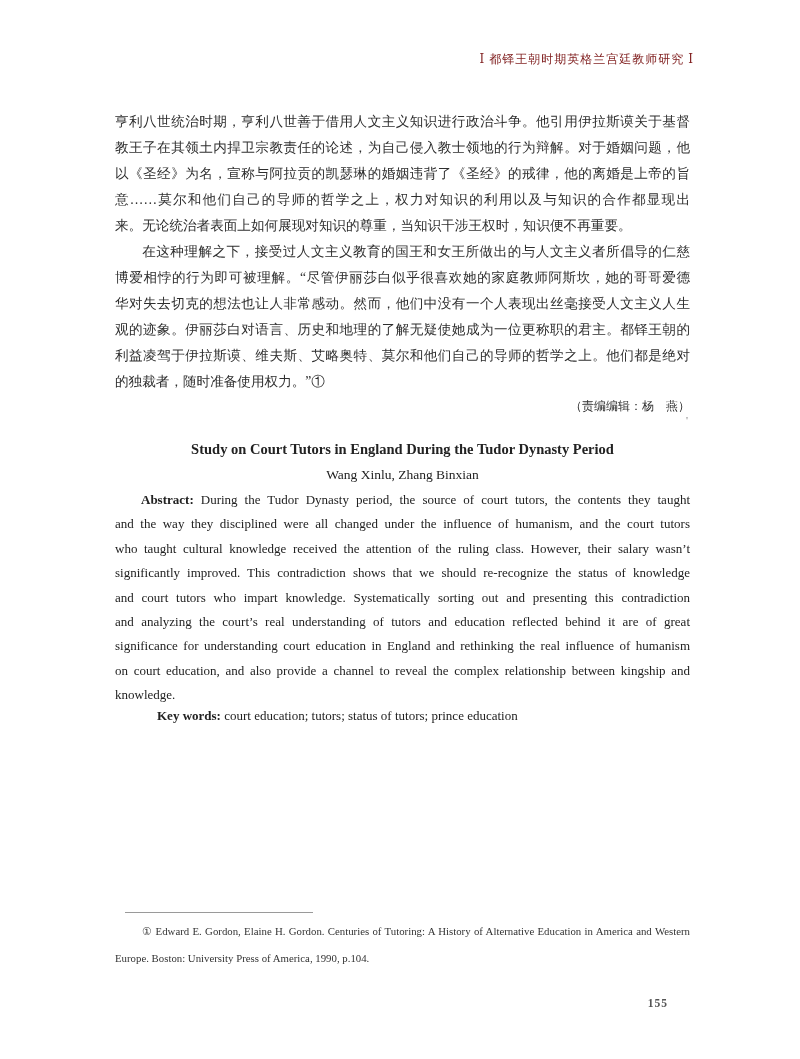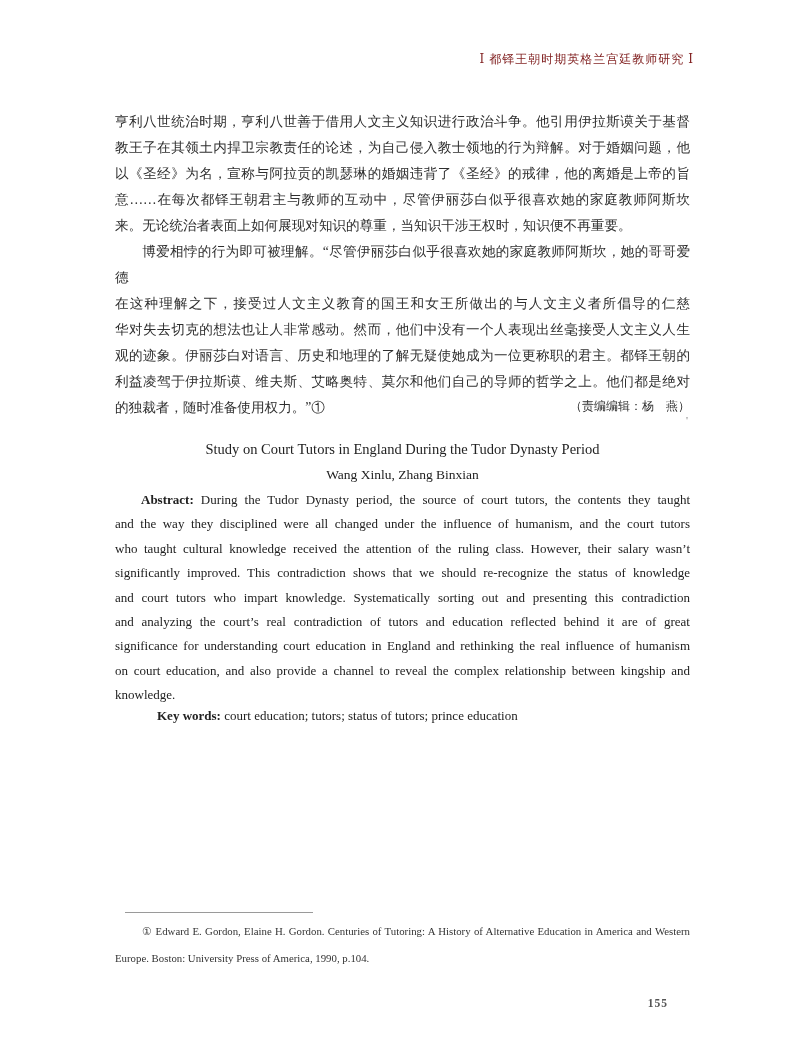--- a/index.html
+++ b/index.html
@@ -35,21 +35,21 @@
   }
   .stray-mark {
     position: absolute; top: 414px; right: 2px;
     font-size: 11px; color: #777777;
   }
 
   
   .en-title {
     position: absolute; top: 441px; left: 0; width: 575px;
     margin: 0; text-align: center;
-    font-size: 14.5px; font-weight: normal; color: #222222;
+    font-size: 14.5px; font-weight: bold; color: #222222;
   }
   .authors {
     position: absolute; top: 467px; left: 0; width: 575px;
     text-align: center; font-size: 13.5px; color: #222222;
   }
   .abstract {
     position: absolute; top: 488px; left: 0; width: 575px;
     font-size: 13px; line-height: 24.4px; color: #222222;
   }
   .abstract .first-line { text-indent: 2em; }
@@ -82,26 +82,26 @@
 
   <div class="running-header">Ⅰ 都铎王朝时期英格兰宫廷教师研究 Ⅰ</div>
 
   <div class="content">
 
     <div class="cn-block">
       <div>
           <div class="line">亨利八世统治时期，亨利八世善于借用人文主义知识进行政治斗争。他引用伊拉斯谟关于基督</div>
           <div class="line">教王子在其领土内捍卫宗教责任的论述，为自己侵入教士领地的行为辩解。对于婚姻问题，他</div>
           <div class="line">以《圣经》为名，宣称与阿拉贡的凯瑟琳的婚姻违背了《圣经》的戒律，他的离婚是上帝的旨</div>
-          <div class="line">意……在每次都铎王朝君主与教师的互动中，尽管伊丽莎白似乎很喜欢她的家庭教师阿斯坎</div>
+          <div class="line">意……莫尔和他们自己的导师的哲学之上，权力对知识的利用以及与知识的合作都显现出</div>
           <div class="line last">来。无论统治者表面上如何展现对知识的尊重，当知识干涉王权时，知识便不再重要。</div>
         </div>
       <div class="indent-first">
+          <div class="line">在这种理解之下，接受过人文主义教育的国王和女王所做出的与人文主义者所倡导的仁慈</div>
           <div class="line">博爱相悖的行为即可被理解。“尽管伊丽莎白似乎很喜欢她的家庭教师阿斯坎，她的哥哥爱德</div>
-          <div class="line">在这种理解之下，接受过人文主义教育的国王和女王所做出的与人文主义者所倡导的仁慈</div>
           <div class="line">华对失去切克的想法也让人非常感动。然而，他们中没有一个人表现出丝毫接受人文主义人生</div>
           <div class="line">观的迹象。伊丽莎白对语言、历史和地理的了解无疑使她成为一位更称职的君主。都铎王朝的</div>
           <div class="line">利益凌驾于伊拉斯谟、维夫斯、艾略奥特、莫尔和他们自己的导师的哲学之上。他们都是绝对</div>
           <div class="line last">的独裁者，随时准备使用权力。”①</div>
         </div>
     </div>
 
     <div class="editor-line">（责编编辑：杨　燕）</div>
     <div class="stray-mark">'</div>
 
@@ -111,21 +111,21 @@
     <div class="abstract">
       <div class="line first-line">
         <span class="bold">Abstract:</span>
         <span>During the Tudor Dynasty period, the source of court tutors, the contents they taught</span>
       </div>
       <div>
           <div class="line">and the way they disciplined were all changed under the influence of humanism, and the court tutors</div>
           <div class="line">who taught cultural knowledge received the attention of the ruling class. However, their salary wasn’t</div>
           <div class="line">significantly improved. This contradiction shows that we should re-recognize the status of knowledge</div>
           <div class="line">and court tutors who impart knowledge. Systematically sorting out and presenting this contradiction</div>
-          <div class="line">and analyzing the court’s real contradiction of tutors and education reflected behind it are of great</div>
+          <div class="line">and analyzing the court’s real understanding of tutors and education reflected behind it are of great</div>
           <div class="line">significance for understanding court education in England and rethinking the real influence of humanism</div>
           <div class="line">on court education, and also provide a channel to reveal the complex relationship between kingship and</div>
           <div class="line last">knowledge.</div>
         </div>
     </div>
 
     <div class="keywords">
       <span class="bold">Key words:</span>
       <span>court education; tutors; status of tutors; prince education</span>
     </div>

